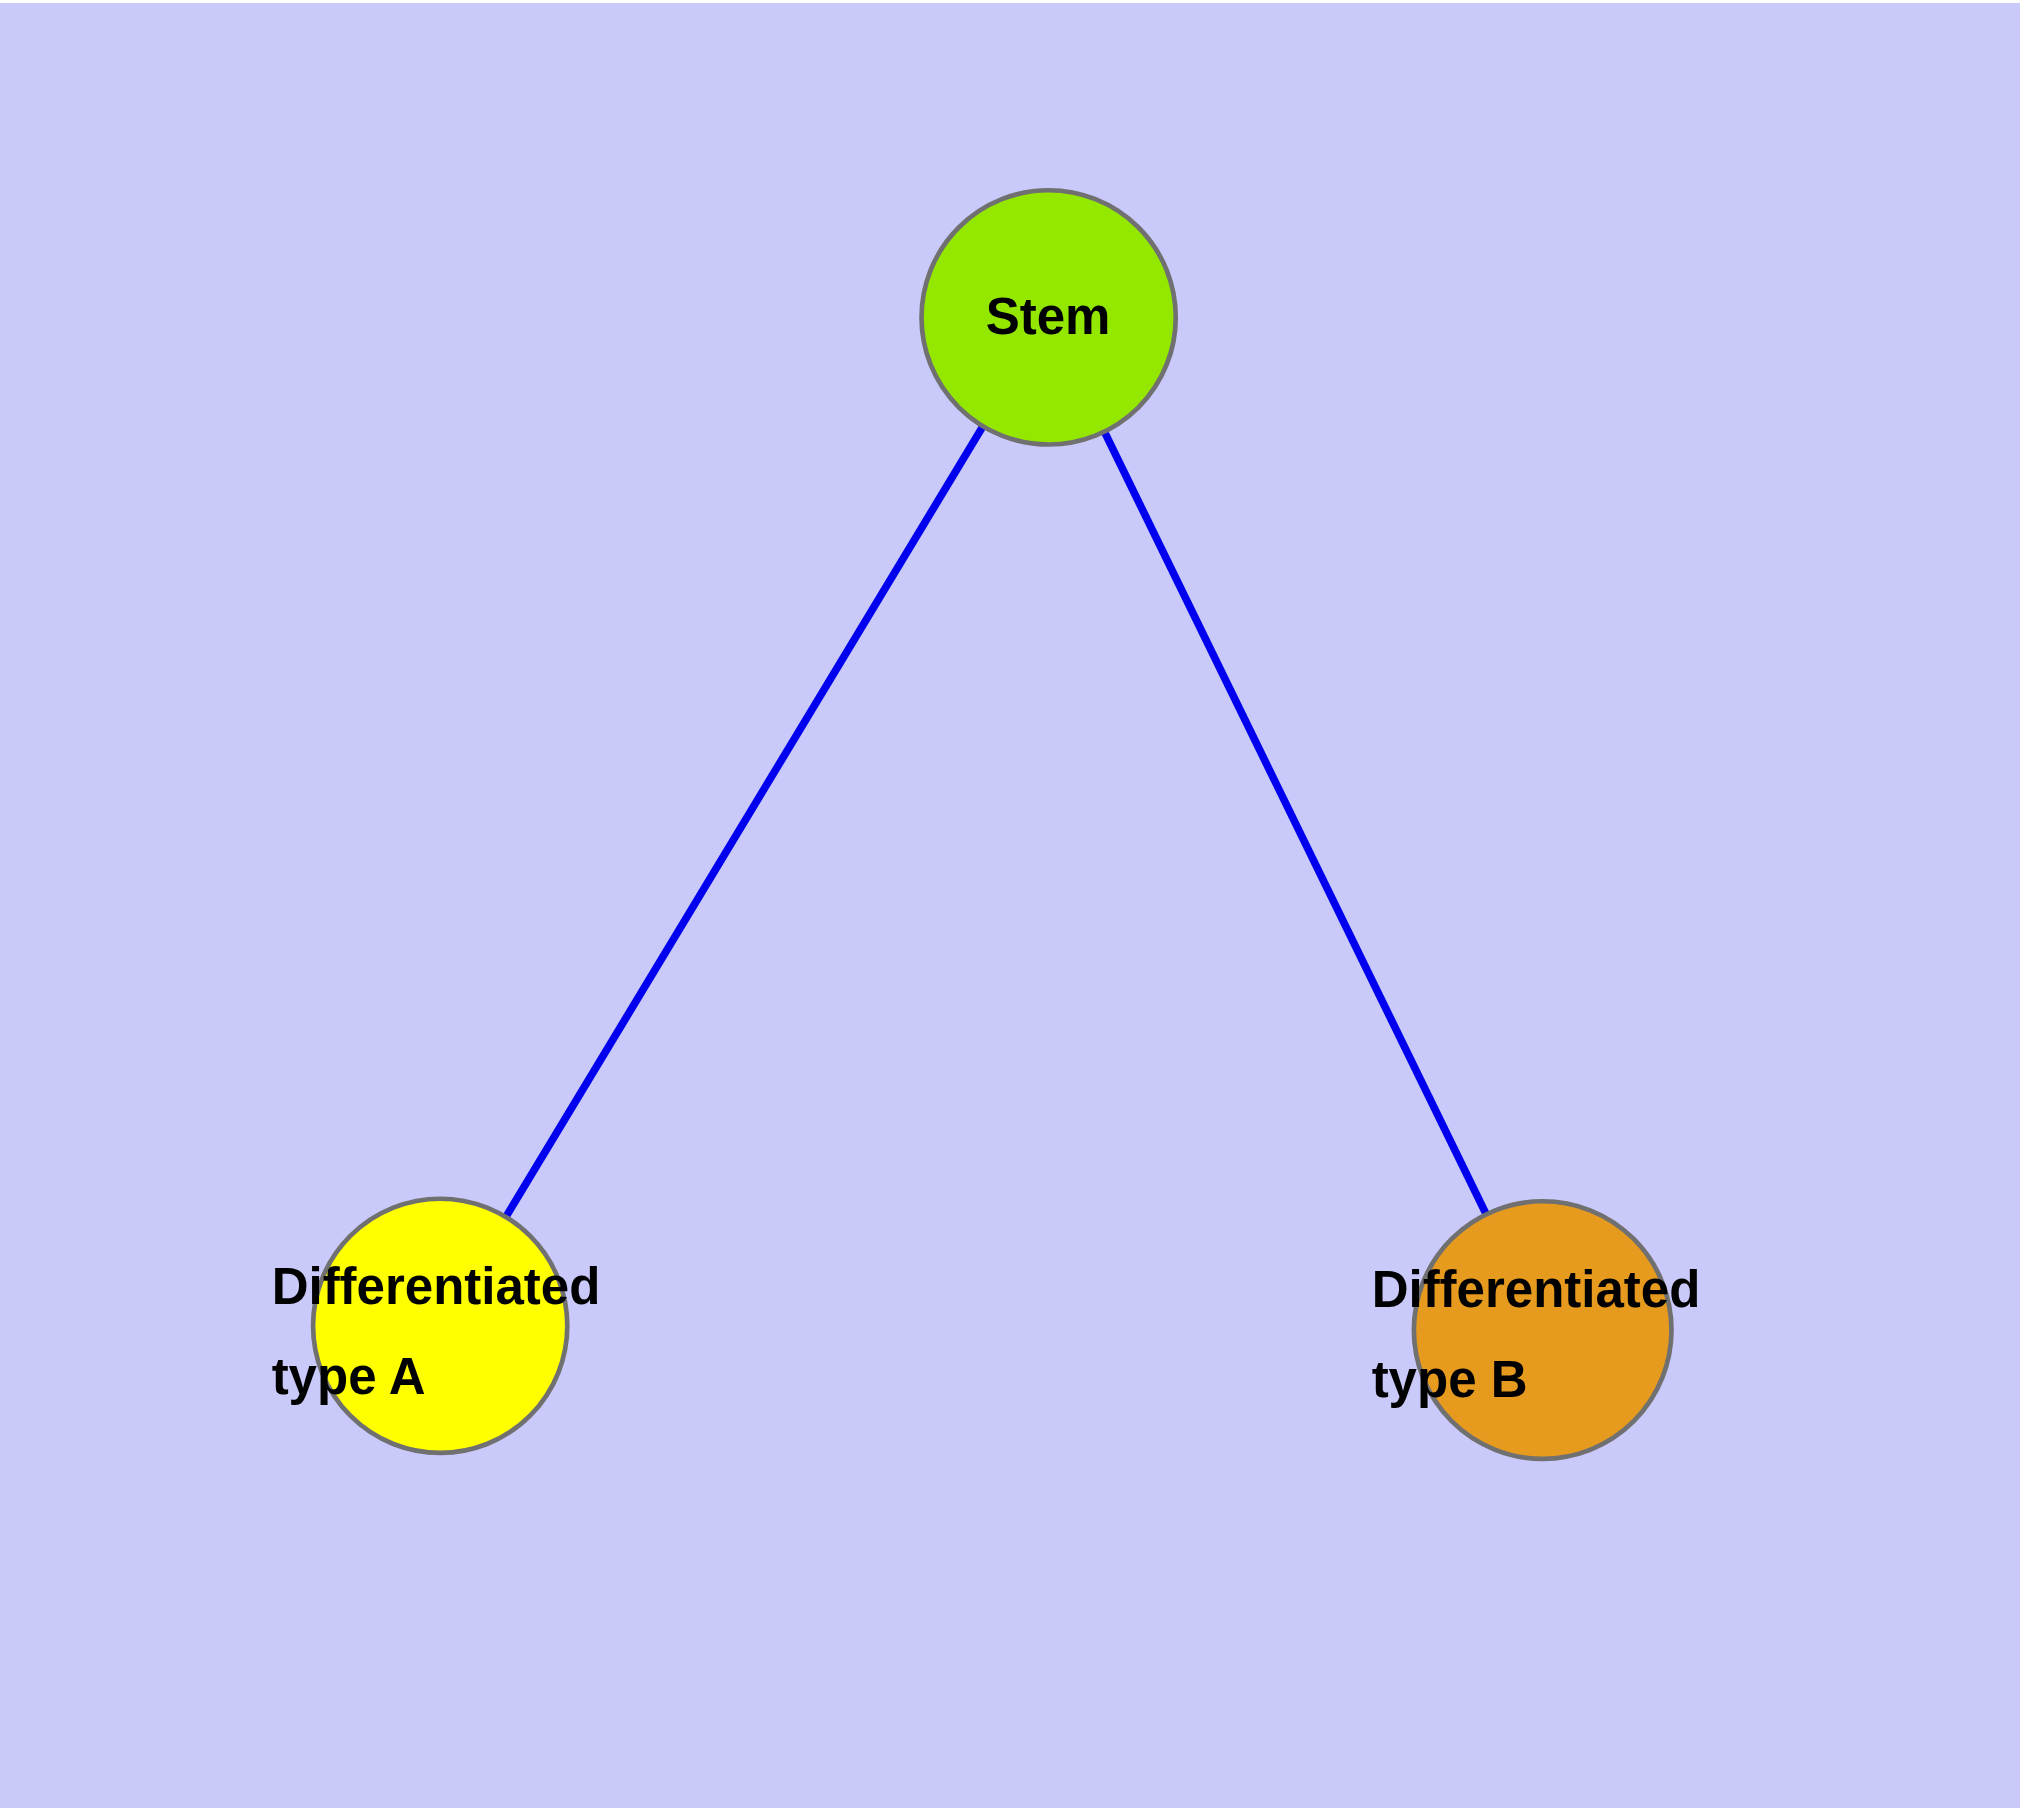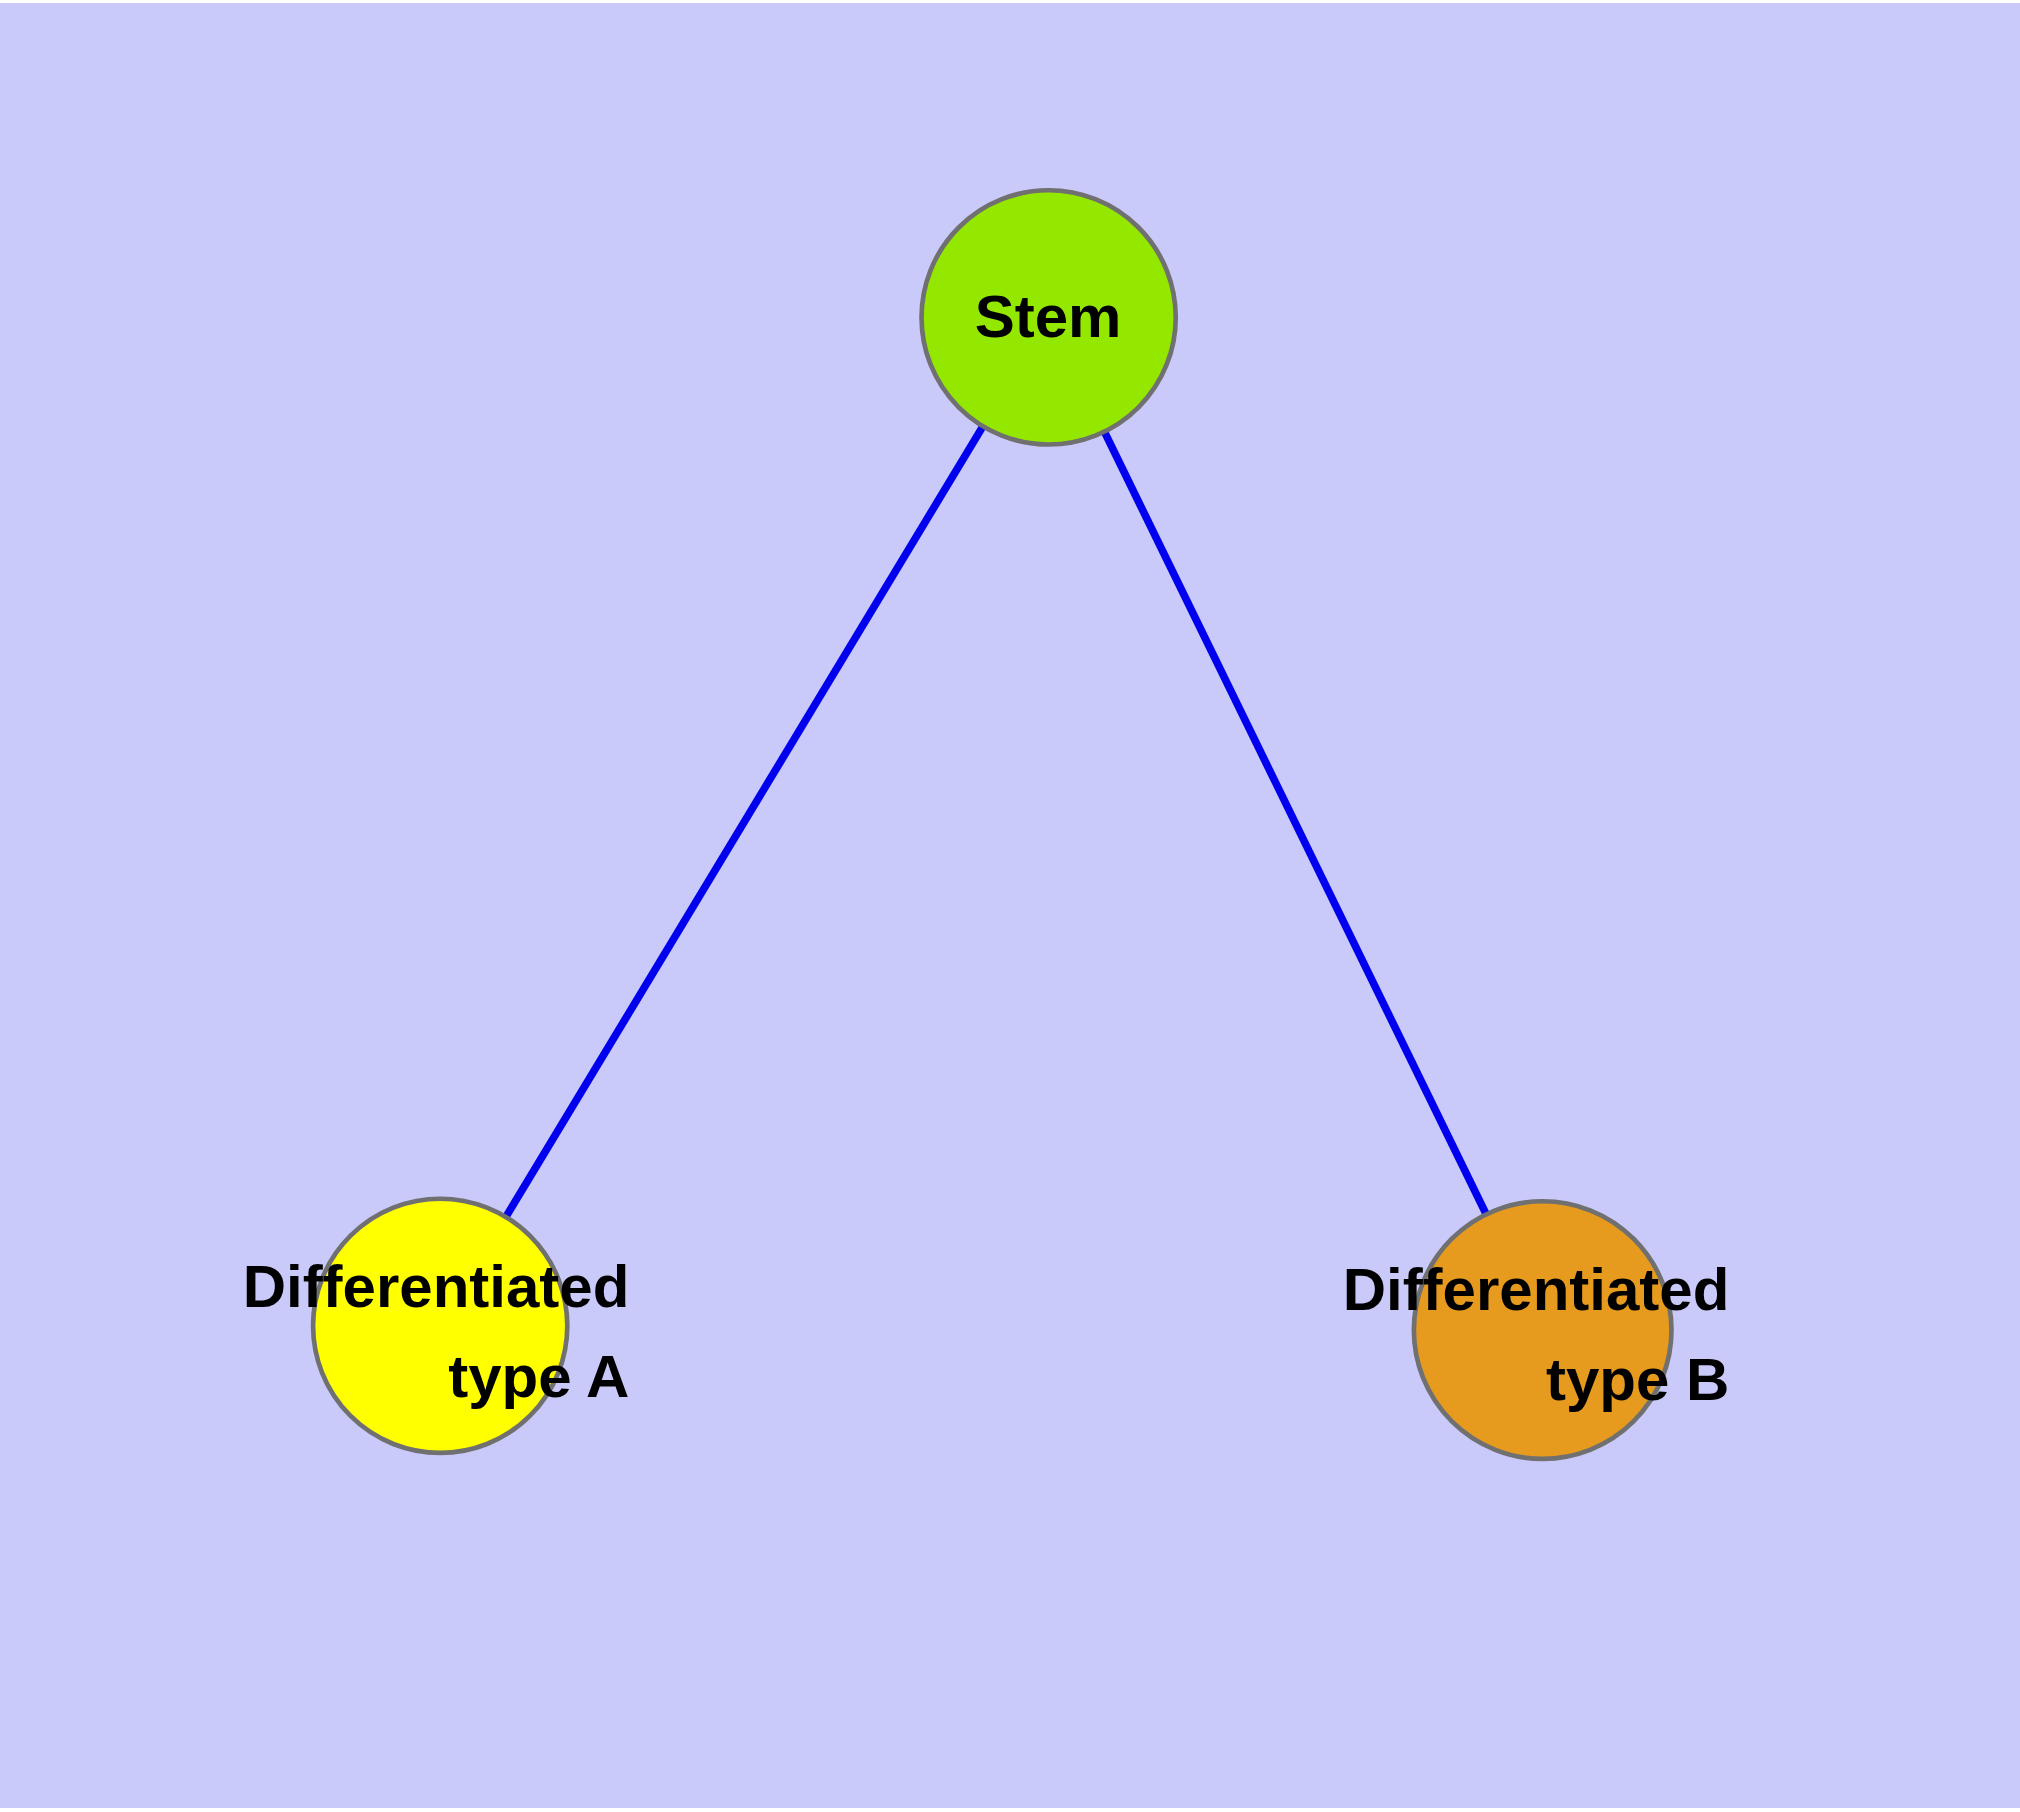--- a/index.html
+++ b/index.html
@@ -31,25 +31,25 @@
     stroke-width: 9;
     fill: none;
   }
   .node {
     stroke: #707070;
     stroke-width: 5.5;
   }
   .node-label {
     position: absolute;
     transform: translate(-50%, -50%);
-    font-size: 60px;
+    font-size: 51px;
     font-weight: bold;
     line-height: 90px;
     color: #000000;
-    text-align: right;
+    text-align: left;
     white-space: pre-line;
     letter-spacing: 0px;
   }
   .label-stem   { left: 1048px; top: 314px; }
   .label-type-a { left: 436px;  top: 1329px; }
   .label-type-b { left: 1536px; top: 1332px; }
 </style>
 </head>
 <body>
 

